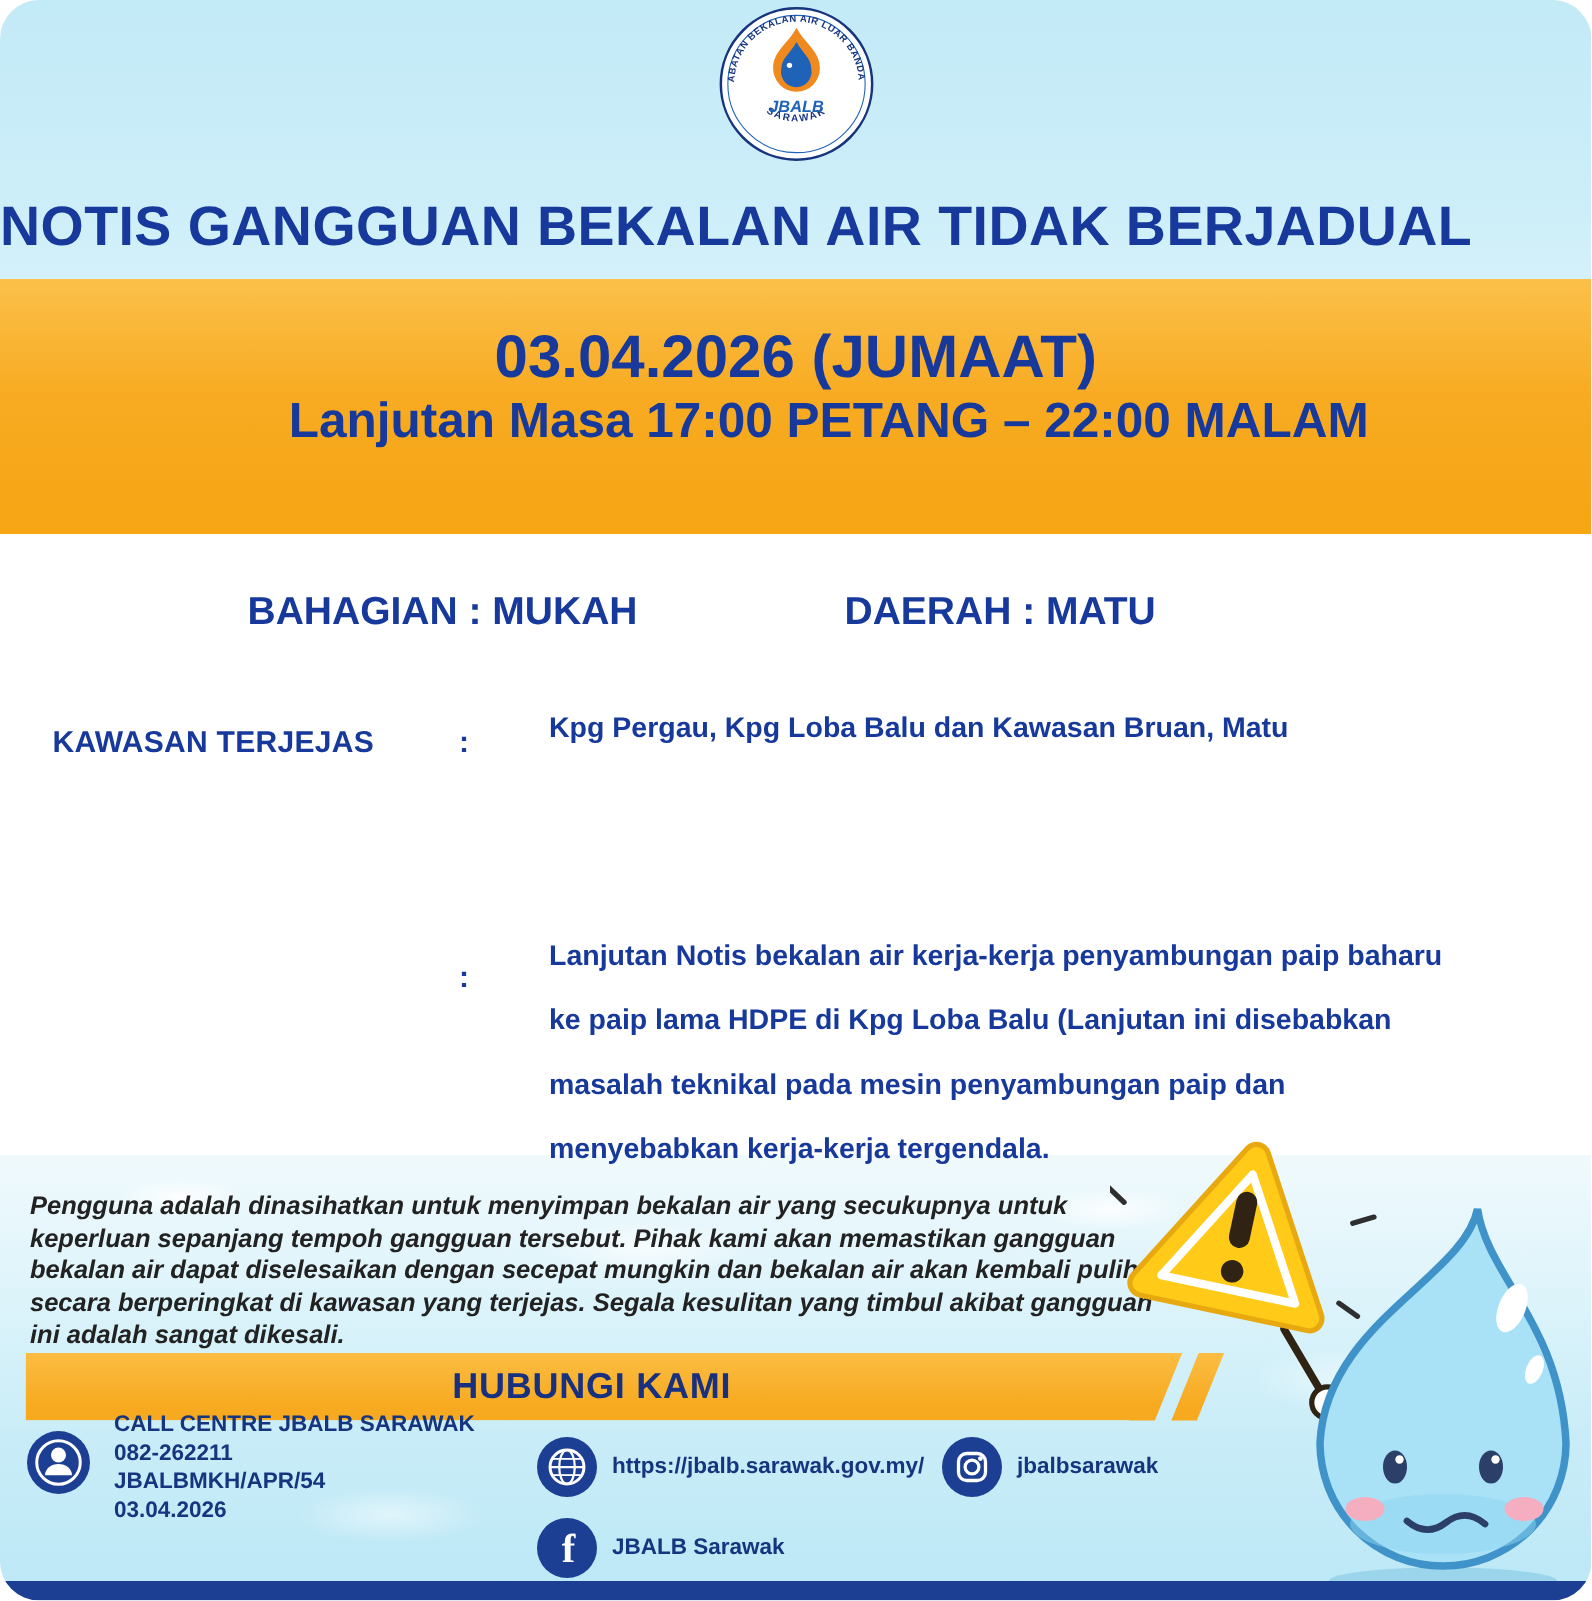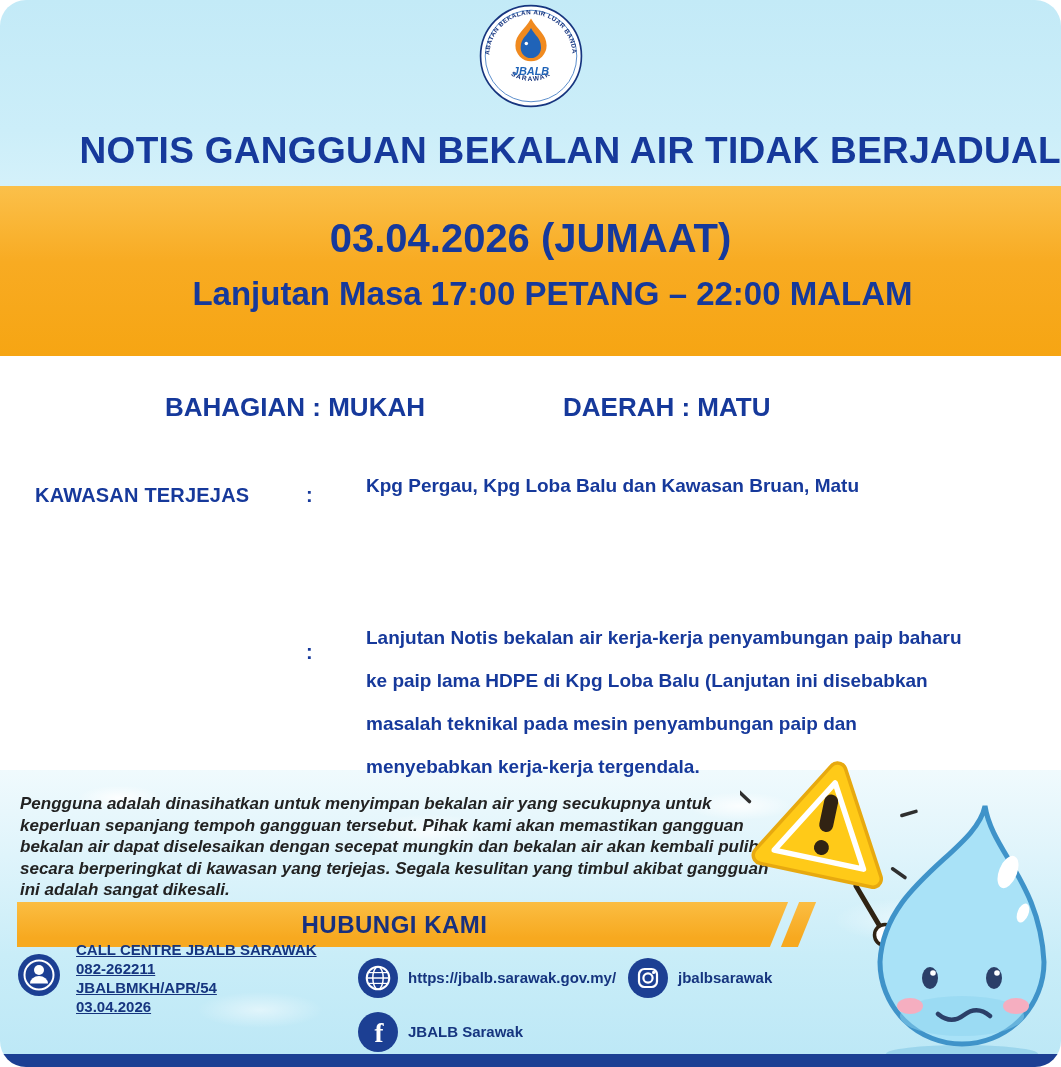--- a/index.html
+++ b/index.html
@@ -4,27 +4,27 @@
 <style>
   html,body{margin:0;padding:0;background:#ffffff;}
   .page{
     position:relative;width:1061px;height:1067px;overflow:hidden;
     font-family:"Liberation Sans",sans-serif;background:#ffffff;border-radius:26px;
   }
   
   .header-band{position:absolute;top:0;left:0;width:100%;height:186px;
     background:linear-gradient(180deg,#c3eaf7 0%,#cceef9 70%,#d4f1fa 100%);}
   .logo{position:absolute;top:4px;left:50%;transform:translateX(-50%);}
-  .title{position:absolute;top:130px;left:0;width:100%;text-align:right;white-space:nowrap;
+  .title{position:absolute;top:130px;left:0;width:100%;text-align:left;white-space:nowrap;
     font-size:37px;font-weight:bold;color:#16399b;letter-spacing:.3px;}
   
   .orange-band{position:absolute;top:186px;left:0;width:100%;height:170px;text-align:center;
     background:linear-gradient(180deg,#fbc04a 0%,#f8ab22 45%,#f6a513 100%);}
   .date-line{margin-top:30px;font-size:40px;font-weight:bold;color:#16399b;white-space:nowrap;}
-  .time-line{margin-top:14px;font-size:33px;font-weight:bold;color:#16399b;white-space:nowrap;padding-left:44px;}
+  .time-line{font-size:33px;font-weight:bold;color:#16399b;white-space:nowrap;padding-left:44px;}
   
   .content{position:absolute;top:356px;left:0;width:100%;height:414px;background:#ffffff;}
   .region{position:absolute;font-size:26px;font-weight:bold;color:#16399b;white-space:nowrap;}
   .bahagian{left:165px;top:392px;} .daerah{left:563px;top:392px;}
   .row-label{position:absolute;left:35px;font-size:20px;font-weight:bold;color:#16399b;letter-spacing:.2px;white-space:nowrap;}
   .row-colon{position:absolute;left:306px;font-size:20px;font-weight:bold;color:#16399b;}
   .kawasan-label,.kawasan-colon{top:484px;}
   .kawasan-value{position:absolute;left:366px;top:475px;width:670px;font-size:19px;font-weight:bold;color:#16399b;}
   .huraian-label,.huraian-colon{top:641px;}
   .huraian-value{position:absolute;left:366px;top:616px;width:600px;font-size:19px;font-weight:bold;
@@ -43,21 +43,21 @@
   
   .hubungi-bar{position:absolute;top:902px;left:17px;width:755px;height:45px;z-index:4;
     background:linear-gradient(180deg,#fbbd43 0%,#f7a91f 80%);
     clip-path:polygon(0 0,100% 0,calc(100% - 18px) 100%,0 100%);}
   .hubungi-text{width:100%;text-align:center;line-height:45px;font-size:24px;font-weight:bold;color:#17307f;letter-spacing:.5px;}
   .stripe{position:absolute;top:902px;width:17px;height:45px;z-index:4;
     background:linear-gradient(180deg,#fbbd43 0%,#f7a91f 80%);transform:skewX(-22deg);}
   .stripe-1{left:762px;} .stripe-2{left:790px;}
   
   .contact-icon{position:absolute;z-index:4;}
-  .cc-text{position:absolute;left:76px;top:940px;z-index:4;font-size:15px;font-weight:bold;color:#16357f;line-height:19px;white-space:nowrap;text-decoration:underline;}
+  .cc-text{position:absolute;left:76px;top:940px;z-index:4;font-size:15px;font-weight:bold;color:#16357f;line-height:19px;white-space:nowrap;}
   .site-text{position:absolute;left:408px;top:969px;z-index:4;font-size:15px;font-weight:bold;color:#16357f;white-space:nowrap;}
   .fb-text{position:absolute;left:408px;top:1023px;z-index:4;font-size:15px;font-weight:bold;color:#16357f;white-space:nowrap;}
   .ig-text{position:absolute;left:678px;top:969px;z-index:4;font-size:15px;font-weight:bold;color:#16357f;white-space:nowrap;}
   .footer-bar{position:absolute;left:0;bottom:0;width:100%;height:13px;background:#1c3f93;z-index:6;}
   .mascot{position:absolute;left:740px;top:740px;z-index:5;}
 </style>
 </head>
 <body>
 
 <div class="page">

